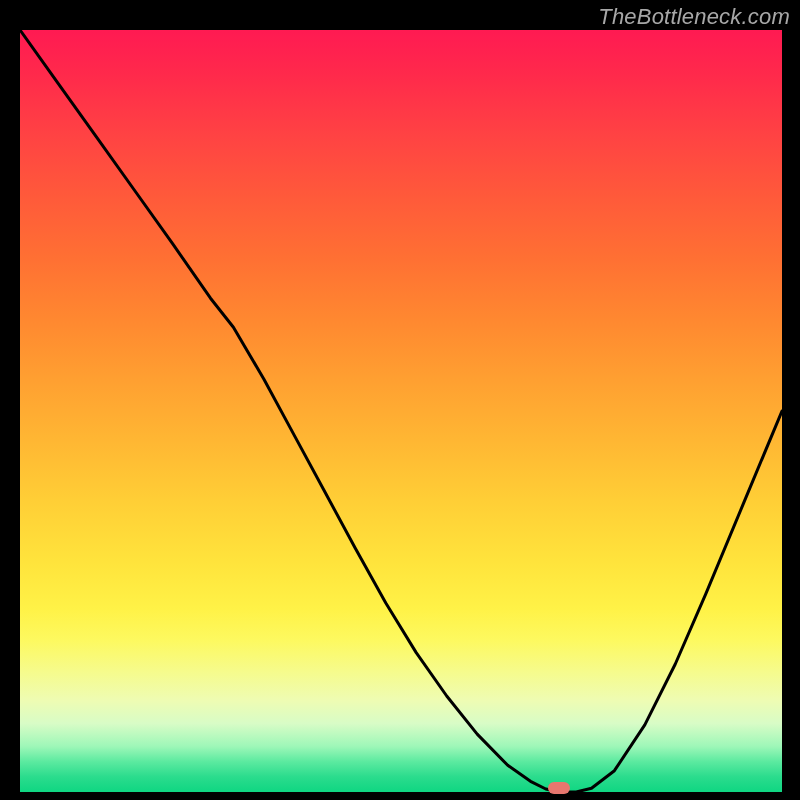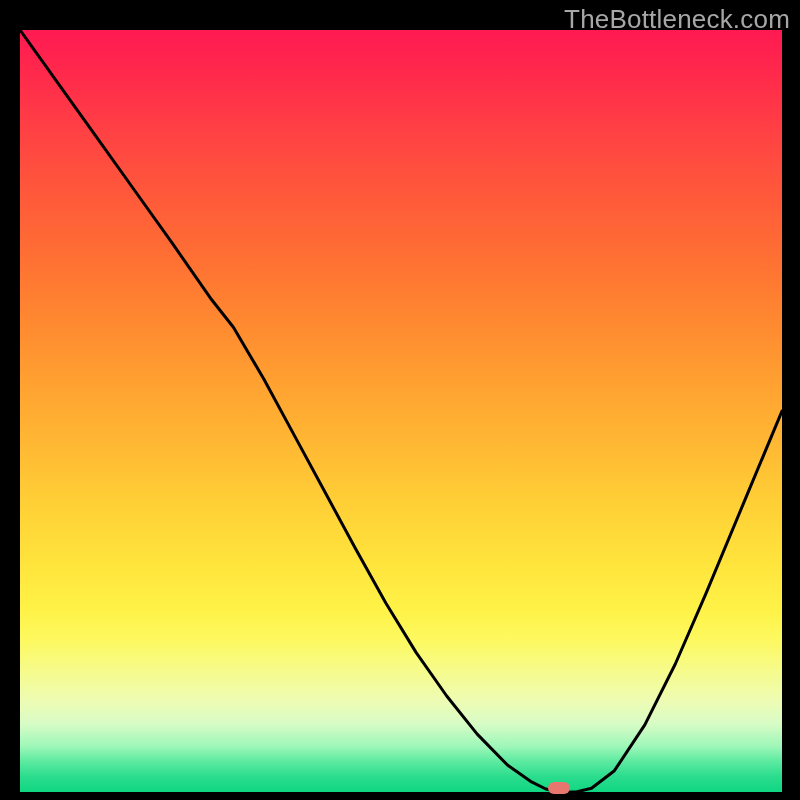--- a/index.html
+++ b/index.html
@@ -55,23 +55,24 @@
   }
   .marker {
     position: absolute;
     background: #e7766e;
     border-radius: 999px;
   }
   .watermark {
     position: absolute;
     top: 4px;
     right: 10px;
-    font-size: 26px;
+    font-size: 22px;
     color: #a7a7a7;
     letter-spacing: 0.2px;
+    font-style: italic;
   }
 </style>
 </head>
 <body>
 
 <div class="frame">
 
   <div class="watermark">TheBottleneck.com</div>
 
   <div class="plot-area">

